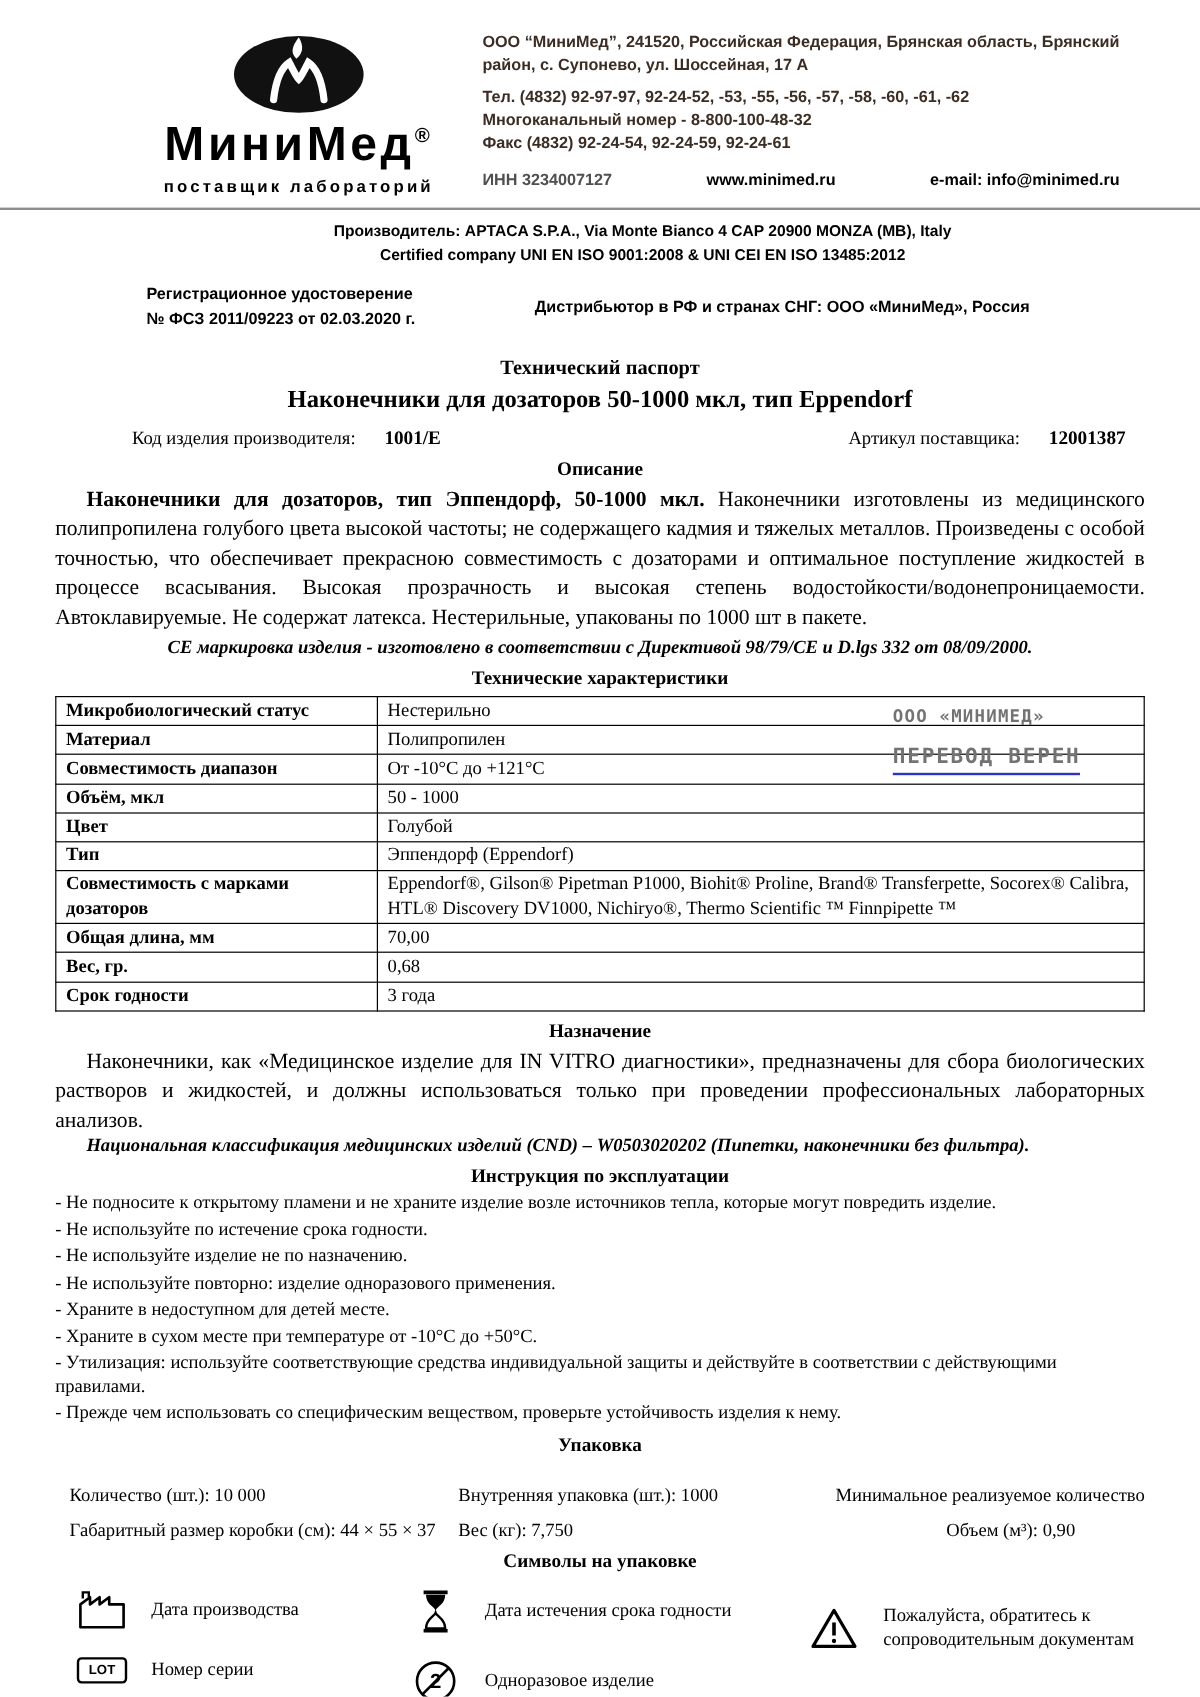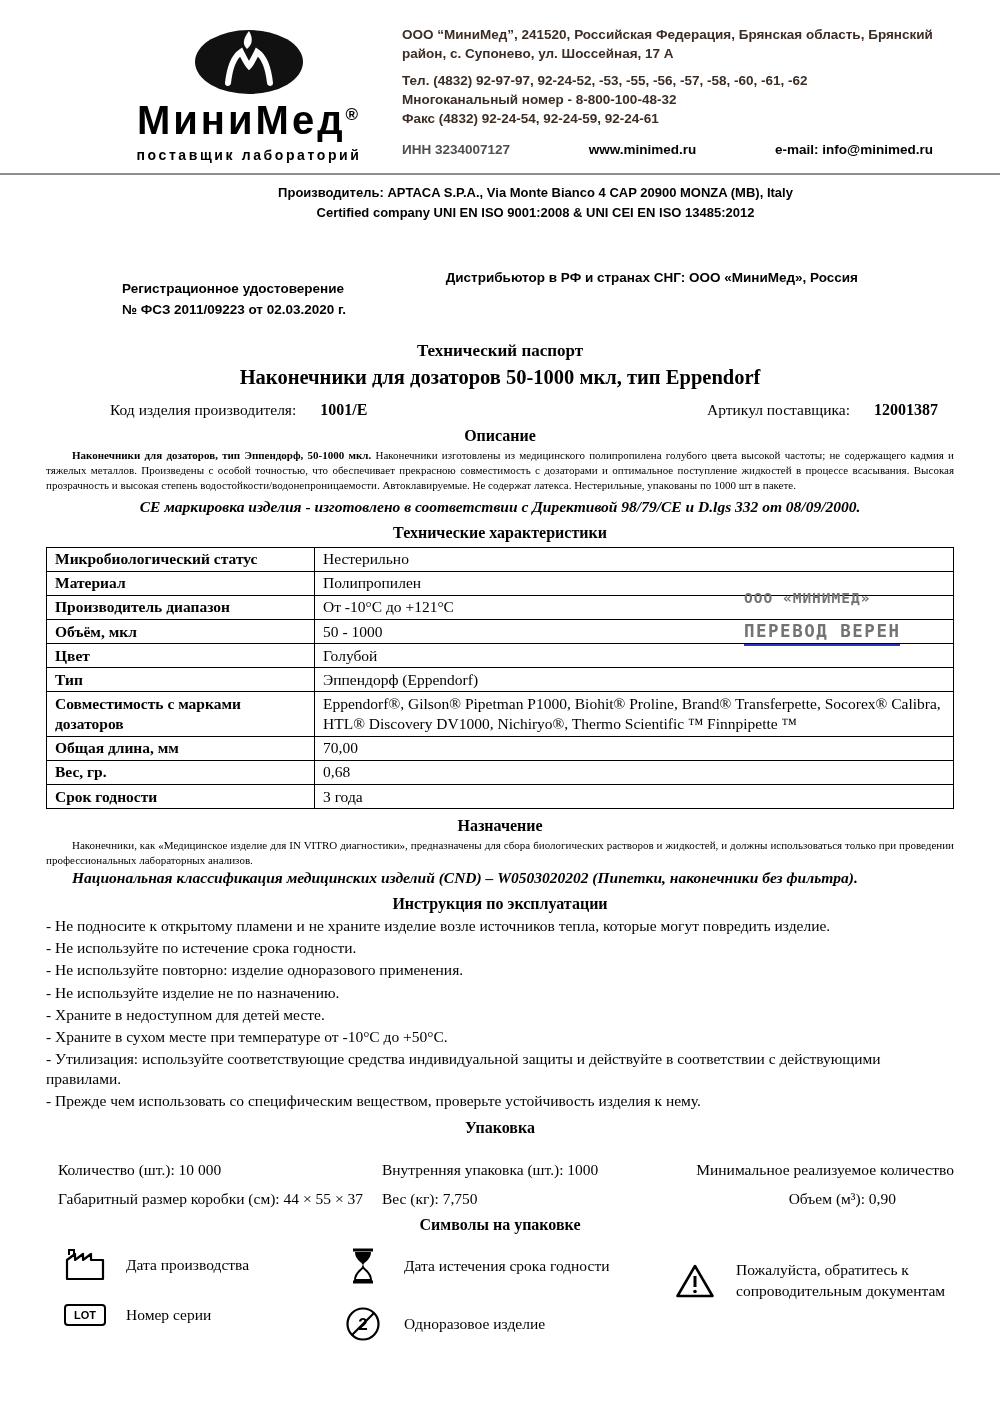--- a/index.html
+++ b/index.html
@@ -20,29 +20,29 @@
   .inn-row { display:flex; justify-content:space-between; margin-top:13px; color:#000; padding-right:14px; }
   .inn-row .inn { color:#4f4f4f; }
   .rule { border:none; border-top:2px solid #8d8d8d; margin:10px 0 0 0; }
   
   .aptaca-row { display:flex; align-items:center; padding:8px 45px 0 116px; }
   .aptaca-logo { width:300px; flex-shrink:0; display:flex; align-items:center; }
   .aptaca-word { font-family:"Liberation Sans", sans-serif; font-weight:bold; font-size:44px; color:#5449a2; letter-spacing:4px; line-height:1.05; }
   .aptaca-word::first-letter { font-size:54px; }
   .aptaca-info { flex:1; text-align:center; font-family:"Liberation Sans", sans-serif; font-weight:bold; font-size:13px; line-height:1.55; }
   .reg-row { display:flex; justify-content:space-between; align-items:center; padding:12px 142px 0 122px; font-family:"Liberation Sans", sans-serif; font-weight:bold; font-size:13.5px; }
-  .reg-cert { line-height:1.5;margin-top:44px; }
+  .reg-cert { line-height:1.5; }
   
   .doc { padding:0 46px; }
   .doc-type { text-align:center; font-size:17px; font-weight:bold; margin-top:21px; }
   .product { text-align:center; font-size:20.5px; font-weight:bold; margin-top:5px; }
   .codes-row { display:flex; justify-content:space-between; margin-top:12px; font-size:15.5px; padding:0 16px 0 64px; }
   .codes-row b { margin-left:24px; font-size:16px; }
   .sec-h { text-align:center; font-weight:bold; font-size:16px; margin-top:8px; margin-bottom:3px; }
-  .para { font-size:11px; line-height:1.36; text-align:justify; text-indent:26px; margin-top:1px; }
+  .para { font-size:18px; line-height:1.36; text-align:justify; text-indent:26px; margin-top:1px; }
   .ce { text-align:center; font-weight:bold; font-style:italic; font-size:15.5px; margin-top:5px; }
   .specs { width:100%; border-collapse:collapse; margin-top:5px; font-size:15.5px; }
   .specs td { border:1px solid #000; padding:1.5px 8px; vertical-align:top; line-height:1.3; }
   .specs td.lbl { width:268px; font-weight:bold; }
   .cnd { font-weight:bold; font-style:italic; font-size:15.5px; text-indent:26px; margin-top:1px; }
   .instr p { font-size:15.5px; line-height:1.3; margin-top:2px; }
   .pack-grid { display:grid; grid-template-columns:37% 34% 29%; row-gap:11px; font-size:15.5px; margin-top:24px; }
   .pack-grid .c1 { padding-left:12px; }
   .pack-grid .right { text-align:right; }
   .pack-grid .vol { padding-right:58px; }
@@ -128,21 +128,21 @@
       <tbody>
         <tr>
             <td class="lbl">Микробиологический статус</td>
             <td>Нестерильно</td>
           </tr>
         <tr>
             <td class="lbl">Материал</td>
             <td>Полипропилен</td>
           </tr>
         <tr>
-            <td class="lbl">Производитель диапазон</td>
+            <td class="lbl">Совместимость диапазон</td>
             <td>От -10°С до +121°С</td>
           </tr>
         <tr>
             <td class="lbl">Объём, мкл</td>
             <td>50 - 1000</td>
           </tr>
         <tr>
             <td class="lbl">Цвет</td>
             <td>Голубой</td>
           </tr>
@@ -170,22 +170,22 @@
     </table>
 
     <h3 class="sec-h">Назначение</h3>
     <p class="para">Наконечники, как «Медицинское изделие для IN VITRO диагностики», предназначены для сбора биологических растворов и жидкостей, и должны использоваться только при проведении профессиональных лабораторных анализов.</p>
     <p class="cnd">Национальная классификация медицинских изделий (CND) – W0503020202 (Пипетки, наконечники без фильтра).</p>
 
     <h3 class="sec-h">Инструкция по эксплуатации</h3>
     <div class="instr">
       <p>- Не подносите к открытому пламени и не храните изделие возле источников тепла, которые могут повредить изделие.</p>
       <p>- Не используйте по истечение срока годности.</p>
+      <p>- Не используйте изделие не по назначению.</p>
       <p>- Не используйте повторно: изделие одноразового применения.</p>
-      <p>- Не используйте изделие не по назначению.</p>
       <p>- Храните в недоступном для детей месте.</p>
       <p>- Храните в сухом месте при температуре от -10°С до +50°С.</p>
       <p>- Утилизация: используйте соответствующие средства индивидуальной защиты и действуйте в соответствии с действующими правилами.</p>
       <p>- Прежде чем использовать со специфическим веществом, проверьте устойчивость изделия к нему.</p>
     </div>
 
     <h3 class="sec-h">Упаковка</h3>
     <div class="pack-grid">
       <div class="c1">Количество (шт.): 10 000</div>
       <div>Внутренняя упаковка (шт.): 1000</div>

